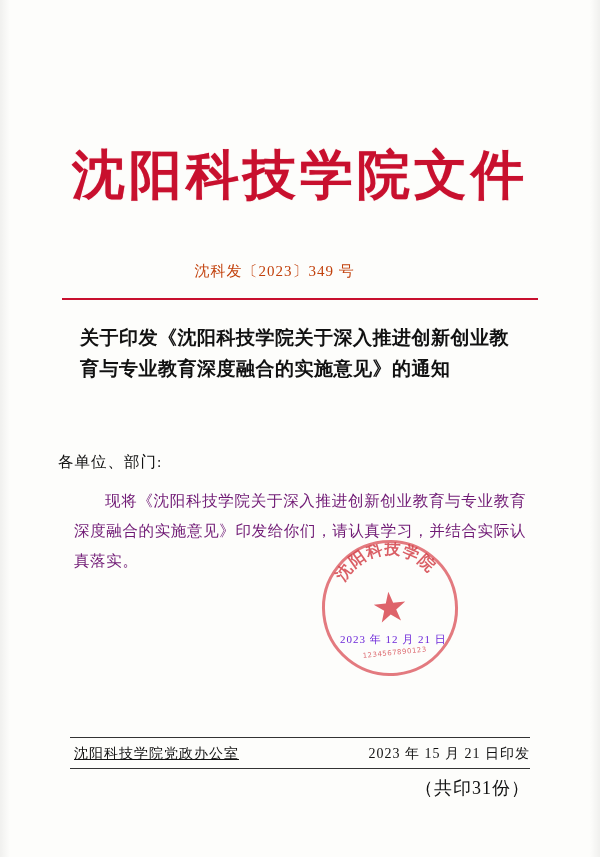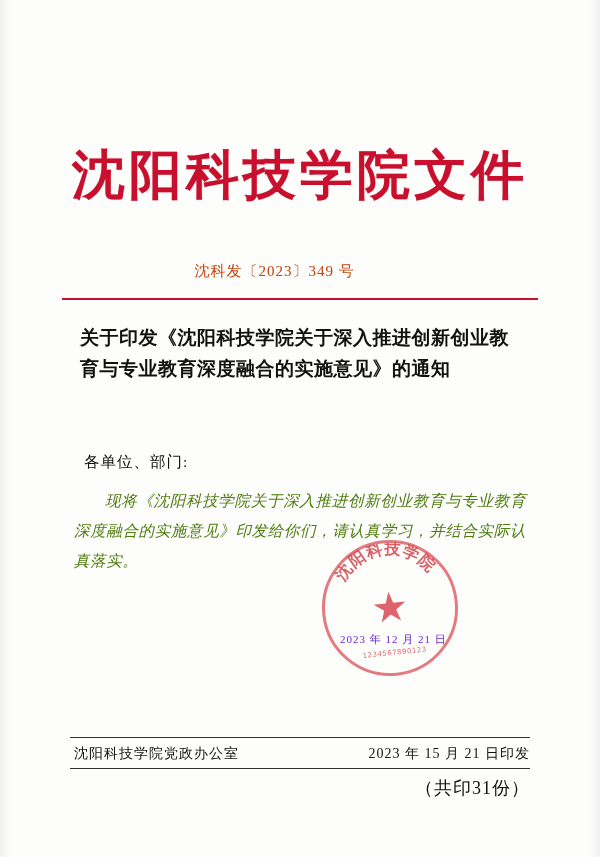--- a/index.html
+++ b/index.html
@@ -81,38 +81,37 @@
     font-size: 19px;
     font-weight: bold;
     line-height: 31px;
     color: #111;
     letter-spacing: 0.5px;
   }
 
   .salutation {
     position: absolute;
     top: 452px;
-    left: 84px;
+    left: 58px;
     font-size: 15.5px;
     color: #111;
     letter-spacing: 1px;
   }
 
   .body-text {
     position: absolute;
     top: 486px;
     left: 74px;
     width: 452px;
     font-size: 15.5px;
     line-height: 30px;
-    color: #4d7c0f;
+    color: #701a75;
     text-indent: 31px;
     text-align: justify;
     letter-spacing: 0.6px;
-    font-style: italic;
   }
 
   .date-line {
     position: absolute;
     top: 632px;
     left: 340px;
     font-size: 11px;
     color: #6d28d9;
     letter-spacing: 1px;
   }
@@ -173,20 +172,21 @@
     height: 1px;
     background: #333;
   }
   .footer-left {
     position: absolute;
     top: 745px;
     left: 74px;
     font-size: 14px;
     color: #111;
     letter-spacing: 1px;
+    text-decoration: underline;
   }
   .footer-right {
     position: absolute;
     top: 745px;
     right: 70px;
     font-size: 14px;
     color: #111;
     letter-spacing: 1px;
   }
   .footer-rule2 {

